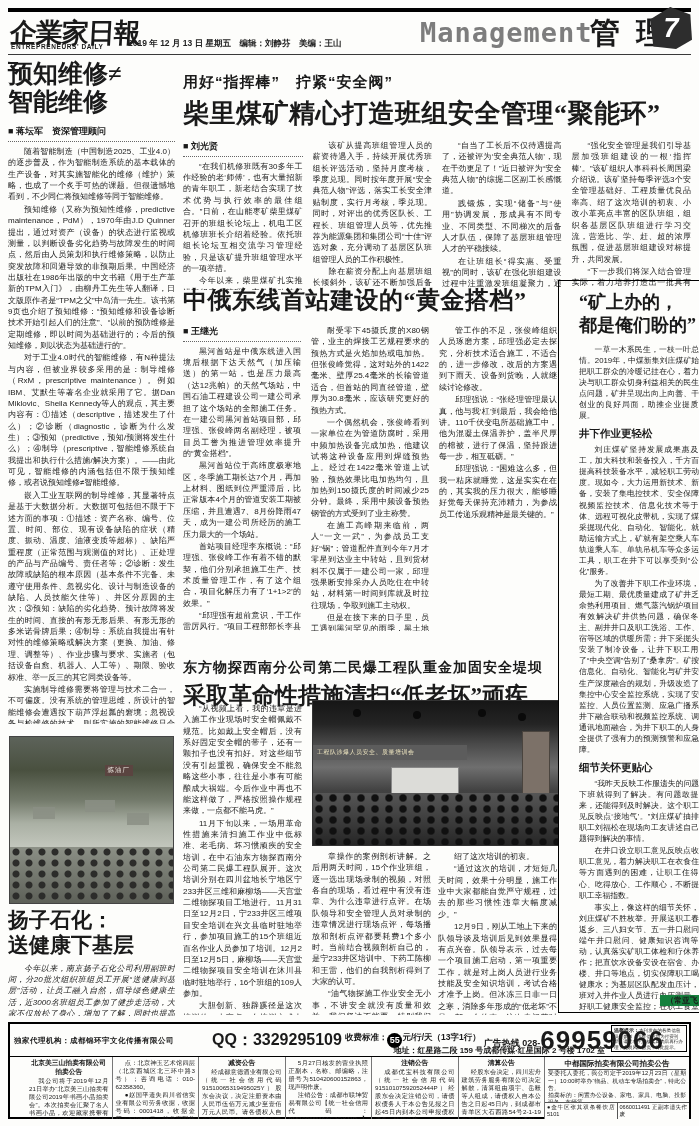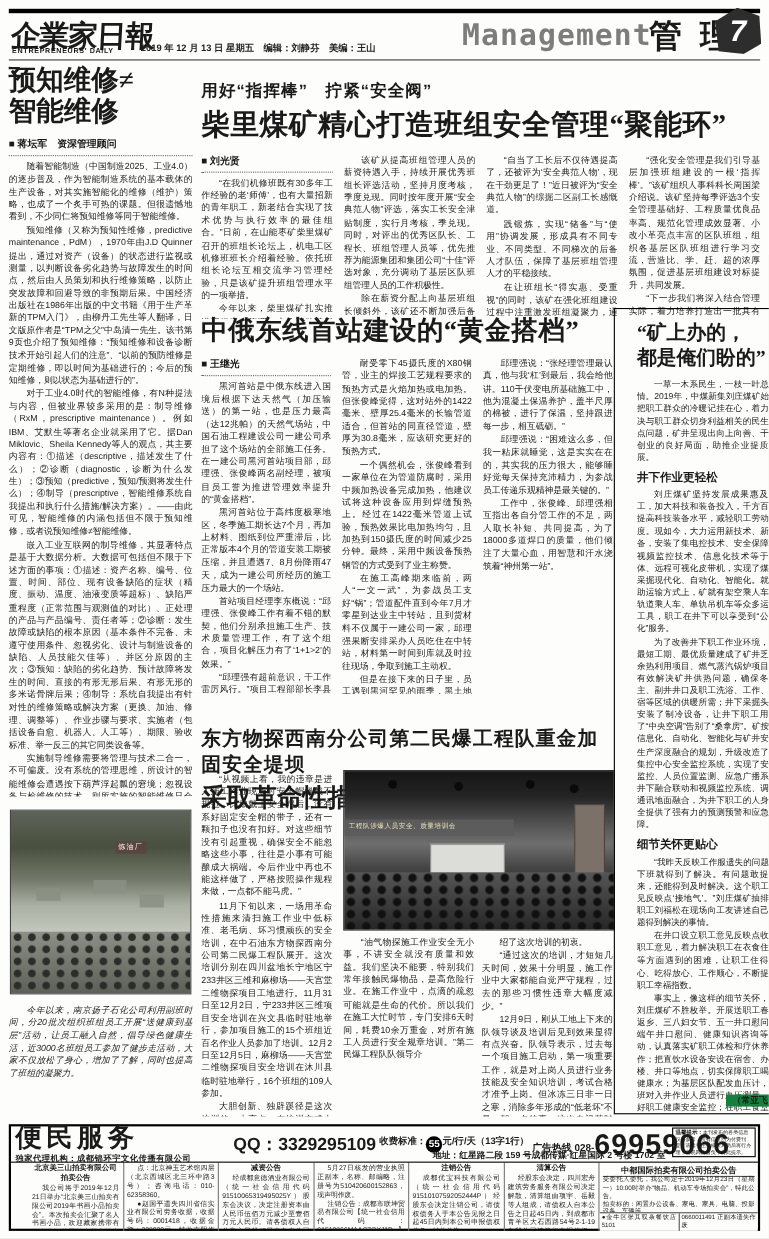--- a/index.html
+++ b/index.html
@@ -45,21 +45,21 @@
   .coal h1{margin:4px 0 0 0;font-size:26px;font-weight:900;letter-spacing:.5px;font-family:"Liberation Serif",serif;}
   .cols{display:flex;gap:10px;margin-top:9px;overflow:hidden;}
   .cols .col{flex:1;overflow:hidden;}
   .coal .cols{height:150px;}
   
   .pipe{position:absolute;left:183px;top:284px;width:374px;}
   .pipe h1{margin:0;font-size:24px;font-weight:900;letter-spacing:.5px;font-family:"Liberation Serif",serif;}
   .pipe .cols{height:306px;}
   
   .blast-head{position:absolute;left:183px;top:646px;width:374px;}
-  .blast-head .kicker{font-size:18px;}
+  .blast-head .kicker{font-size:14px;}
   .blast-head h1{margin:3px 0 0 0;font-size:23px;font-weight:900;font-family:"Liberation Serif",serif;}
   .bl-col1{position:absolute;left:183px;top:703px;width:119px;height:312px;overflow:hidden;}
   .bl-col2{position:absolute;left:312px;top:851px;width:119px;height:164px;overflow:hidden;}
   .bl-col3{position:absolute;left:438px;top:851px;width:119px;height:164px;overflow:hidden;}
   .photo2{position:absolute;left:312px;top:700px;width:245px;height:144px;border:1px solid #333;
           background:linear-gradient(180deg,#161616 0%,#242424 16%,#4a4a4a 30%,#6f6f6f 46%,#424242 62%,#2e2e2e 100%);overflow:hidden;}
   .lights{position:absolute;left:40px;top:8px;width:8px;height:8px;border-radius:50%;background:#0a0a0a;
           box-shadow:60px 2px 0 #0a0a0a,125px 0 0 #0a0a0a,165px 4px 0 #0a0a0a;}
   .banner{position:absolute;left:0;top:44px;width:150px;height:15px;background:#5c5c5c;color:#efe6c0;
           font-size:6px;line-height:15px;padding-left:4px;white-space:nowrap;overflow:hidden;letter-spacing:.5px;}
@@ -134,20 +134,22 @@
 
   <div class="photo1">
     <div class="ref-sign">炼油厂</div>
     <div class="flag" style="left:14%;top:42%;"></div>
     <div class="flag" style="left:46%;top:38%;width:30px;"></div>
     <div class="flag" style="left:72%;top:46%;"></div>
     <div class="crowd"></div>
   </div>
 
   <div class="yangzi">
+    <h2><span>扬子石化：</span><br>
+      <span>送健康下基层</span></h2>
     <div class="body-sm">
         <p style="margin:0;text-indent:2em;">今年以来，南京扬子石化公司利用副班时间，分20批次组织班组员工开展“送健康到基层”活动，让员工融入自然，倡导绿色健康生活，近3000名班组员工参加了健步走活动，大家不仅放松了身心，增加了了解，同时也提高了班组的凝聚力。</p>
       </div>
 
   </div>
 
   <div class="coal">
     <div class="kicker">用好“指挥棒”　拧紧“安全阀”</div>
     <h1>柴里煤矿精心打造班组安全管理“聚能环”</h1>
     <div class="cols">
@@ -161,21 +163,21 @@
       <div class="col body-sm">
           <p>该矿从提高班组管理人员的薪资待遇入手，持续开展优秀班组长评选活动，坚持月度考核，季度兑现。同时按年度开展“安全典范人物”评选，落实工长安全津贴制度，实行月考核，季兑现。同时，对评出的优秀区队长、工程长、班组管理人员等，优先推荐为能源集团和集团公司“十佳”评选对象，充分调动了基层区队班组管理人员的工作积极性。</p>
           <p>除在薪资分配上向基层班组长倾斜外，该矿还不断加强后备人才队伍建设，将优秀班组长和生产骨干、技术能手充实到后备人才库，建立完善后备干部逐级培养、梯次使用机制，按照重点培养、全面发展的原则，有计划、有针对性地加强后备人才理论学习和实</p>
         </div>
       <div class="col body-sm">
           <p>“自当了工长后不仅待遇提高了，还被评为‘安全典范人物’，现在干劲更足了！”近日被评为“安全典范人物”的综掘二区副工长感慨道。</p>
           <p>践锻炼，实现“储备”与“使用”协调发展，形成具有不同专业、不同类型、不同梯次的后备人才队伍，保障了基层班组管理人才的平稳接续。</p>
           <p>在让班组长“得实惠、受重视”的同时，该矿在强化班组建设过程中注重激发班组凝聚力，通过“安全典范人物”评选、优秀班组长评选、安全质量管理竞赛等活动，积极选树先进典型，让班组长在班组建设中切实起到“领头羊”作用，以点带面打造班组建设的“聚能环”。</p>
         </div>
       <div class="col body-sm">
-          <p>“强化安全管理是我们引导基层加强班组建设的一根‘指挥棒’。”该矿组织人事科科长周国梁介绍说。该矿坚持每季评选3个安全管理基础好、工程质量优良品率高、规范化管理成效显著、小改小革亮点丰富的区队班组，组织各基层区队班组进行学习交流，营造比、学、赶、超的浓厚氛围，促进基层班组建设对标提升，共同发展。</p>
+          <p>“强化安全管理是我们引导基层加强班组建设的一根‘指挥棒’。”该矿组织人事科科长周国梁介绍说。该矿坚持每季评选3个安全管理基础好、工程质量优良品率高、绍了这次培训的初衷、小改小革亮点丰富的区队班组，组织各基层区队班组进行学习交流，营造比、学、赶、超的浓厚氛围，促进基层班组建设对标提升，共同发展。</p>
           <p>“下一步我们将深入结合管理实际，着力培养打造出一批具有柴里特色的先进典型班组，推动形成全员参与、层层落实、严抓细管的安全管理局面，进一步筑牢安全管理屏障。”矿长刘金辉说。</p>
         </div>
     </div>
   </div>
 
   <div class="pipe">
     <h1>中俄东线首站建设的“黄金搭档”</h1>
     <div class="cols">
       <div class="col body-sm">
         <div class="byline">■ 王继光</div>
@@ -186,23 +188,23 @@
             <p>“邱理强有超前意识，干工作雷厉风行。”项目工程部部长李县华说。“今年年初，他获知原本批复给现场用电的变压器只有1台，就火速联系当地电业局，把临时用电扩为400千伏安。要不然等到施工高峰期，项目用电就‘趴窝’了。”</p>
           </div>
       </div>
       <div class="col body-sm">
           <p>耐受零下45摄氏度的X80钢管，业主的焊接工艺规程要求的预热方式是火焰加热或电加热。但张俊峰觉得，这对站外的1422毫米、壁厚25.4毫米的长输管道适合，但首站的同直径管道，壁厚为30.8毫米，应该研究更好的预热方式。</p>
           <p>一个偶然机会，张俊峰看到一家单位在为管道防腐时，采用中频加热设备完成加热，他建议试将这种设备应用到焊缝预热上。经过在1422毫米管道上试验，预热效果比电加热均匀，且加热到150摄氏度的时间减少25分钟。最终，采用中频设备预热钢管的方式受到了业主称赞。</p>
           <p>在施工高峰期来临前，两人“一文一武”，为参战员工支好“锅”；管道配件直到今年7月才零星到达业主中转站，且到货材料不仅属于一建公司一家，邱理强果断安排采办人员吃住在中转站，材料第一时间到库就及时拉往现场，争取到施工主动权。</p>
           <p>但是在接下来的日子里，员工遇到黑河罕见的雨季，黑土地遇水变软，人踩在上面膝盖都会陷进去。邱理强安排人员拉来山皮石，已经垫了2米深的山皮石，最终把场地垫得结结实实。</p>
         </div>
       <div class="col body-sm">
+          <p>管工作的不足，张俊峰组织人员琢磨方案，邱理强必定去探究，分析技术适合施工，不适合的，进一步修改，改后的方案遇到下雨天、设备到货晚，人就继续讨论修改。</p>
           <p>邱理强说：“张经理管理最认真，他与我‘杠’到最后，我会给他讲。110千伏变电所基础施工中，他为混凝土保温养护，盖半尺厚的棉被，进行了保温，坚持跟进每一步，相互砥砺。”</p>
           <p>邱理强说：“困难这么多，但我一粘床就睡觉，这是实实在在的，其实我的压力很大，能够睡好觉每天保持充沛精力，为参战员工传递乐观精神是最关键的。”</p>
-          <p>工作中，张俊峰、邱理强相互指出各自分管工作的不足，两人取长补短、共同提高，为了18000多道焊口的质量，他们倾注了大量心血，用智慧和汗水浇筑着“神州第一站”。</p>
         </div>
     </div>
   </div>
 
   <div class="blast-head">
     <div class="kicker">东方物探西南分公司第二民爆工程队重金加固安全堤坝</div>
     <h1>采取革命性措施清扫“低老坏”顽疾</h1>
   </div>
   <div class="bl-col1 body-sm">
       <p>“从视频上看，我的违章是进入施工作业现场时安全帽佩戴不规范。比如戴上安全帽后，没有系好固定安全帽的带子，还有一颗扣子也没有扣好。对这些细节没有引起重视，确保安全不能忽略这些小事，往往是小事有可能酿成大祸端。今后作业中再也不能这样做了，严格按照操作规程来做，一点都不能马虎。”</p>
@@ -210,20 +212,21 @@
       <p>大胆创新、独辟蹊径是这次培训的一大亮点。在培训方式上一改过去传统的灌输式培训，采取相互交流、大家点评、自我提高的方式，让受训者入心入脑、真正掌握应该掌握的规程内容。先期花一天时间，由安全员详细讲解最新的操作规程，项目工程甲、乙方监督、队领导结合现场检查及视频录制，对违</p>
     </div>
   <div class="photo2">
     <div class="lights"></div>
     <div class="banner">工程队涉爆人员安全、质量培训会</div>
     <div class="screen"></div>
     <div class="door"></div>
     <div class="audience"></div>
   </div>
   <div class="bl-col2 body-sm">
+      <p>章操作的案例剖析讲解。之后用两天时间，15个作业班组，逐一选出现场录制的视频，对照各自的现场，看过程中有没有违章、为什么违章进行点评。在场队领导和安全管理人员对录制的违章情况进行现场点评，每场播放和剖析点评都要耗费1个多小时。当前结合视频剖析自己的，是宁233井区培训中、下药工陈柳和王雷，他们的自我剖析得到了大家的认可。</p>
       <p>“油气物探施工作业安全无小事，不讲安全就没有质量和效益。我们坚决不能要，特别我们常年接触民爆物品，是高危险行业。在施工作业中，点滴的疏忽可能就是生命的代价。所以我们在施工大忙时节，专门安排6天时间，耗费10余万重金，对所有施工人员进行安全规章培训。”第二民爆工程队队领导介</p>
     </div>
   <div class="bl-col3 body-sm">
     <div>
         <p>绍了这次培训的初衷。</p>
         <p>“通过这次的培训，才短短几天时间，效果十分明显，施工作业中大家都能自觉严守规程，过去的那些习惯性违章大幅度减少。”</p>
         <p>12月9日，刚从工地上下来的队领导谈及培训后见到效果显得有点兴奋。队领导表示，过去每一个项目施工启动，第一项重要工作，就是对上岗人员进行业务技能及安全知识培训，考试合格才准予上岗。但冰冻三日非一日之寒，消除多年形成的“低老坏”不是一朝一夕的事。这次专门花时间耗重金搞培训，效果也很明显。但我们的安全之弦一刻也不能放松，安全大坝要持之以恒筑下去，多管齐下，多措并举，在思想上强化意识，在制度上执行规程，严格奖惩，确保作业安全不放松，安全才是最大的效益。</p>
       </div>
 
   </div>
@@ -244,21 +247,20 @@
         <p>“我昨天反映工作服遗失的问题，下班就得到了解决。有问题敢提出来，还能得到及时解决。这个职工意见反映点‘接地气’。”刘庄煤矿抽排区职工刘福松在现场向工友讲述自己问题得到解决的事情。</p>
         <p>在井口设立职工意见反映点收集职工意见，着力解决职工在衣食住行等方面遇到的困难，让职工住得舒心、吃得放心、工作顺心，不断提高职工幸福指数。</p>
         <p>事实上，像这样的细节关怀，在刘庄煤矿不胜枚举。开展送职工春节返乡、三八妇女节、五一井口慰问、端午井口慰问、健康知识咨询等活动，认真落实矿职工体检和疗休养工作；把直饮水设备安设在宿舍、办公楼、井口等地点，切实保障职工喝上健康水；为基层区队配发血压计，每班对入井作业人员进行血压测量，做好职工健康安全监控；在职工食堂增设了一个“清真窗口”，解决了少数民族（回族）在食堂吃饭难问题。同时，矿党委积极参与颍上县扶贫攻坚工作，安排5名年轻优秀的大学生参加黄桥镇扶贫帮扶工作，2018年10月份荣获颍上县“脱贫攻坚奉献奖”荣誉称号。</p>
       </div>
     <div class="sb-credit">（常亚飞）</div>
   </div>
 
   <div class="services">
     <div class="svc-head">
       <div class="svc-title-wrap">
-        <div class="svc-title">便民服务</div>
         <div class="svc-agency">独家代理机构：成都锦环宇文化传播有限公司</div>
       </div>
       <div class="svc-qq">QQ：3329295109</div>
       <div class="svc-fee">
         <span>收费标准：</span><span class="circle55">55</span><span>元/行/天（13字1行）</span>
       </div>
       <div class="svc-hotline">
         <span>广告热线 028-</span><span class="svc-hotnum">69959066</span>
       </div>
       <div class="svc-addr">地址：红星路二段 159 号成都传媒·红星国际 2 号楼 1702 室</div>

